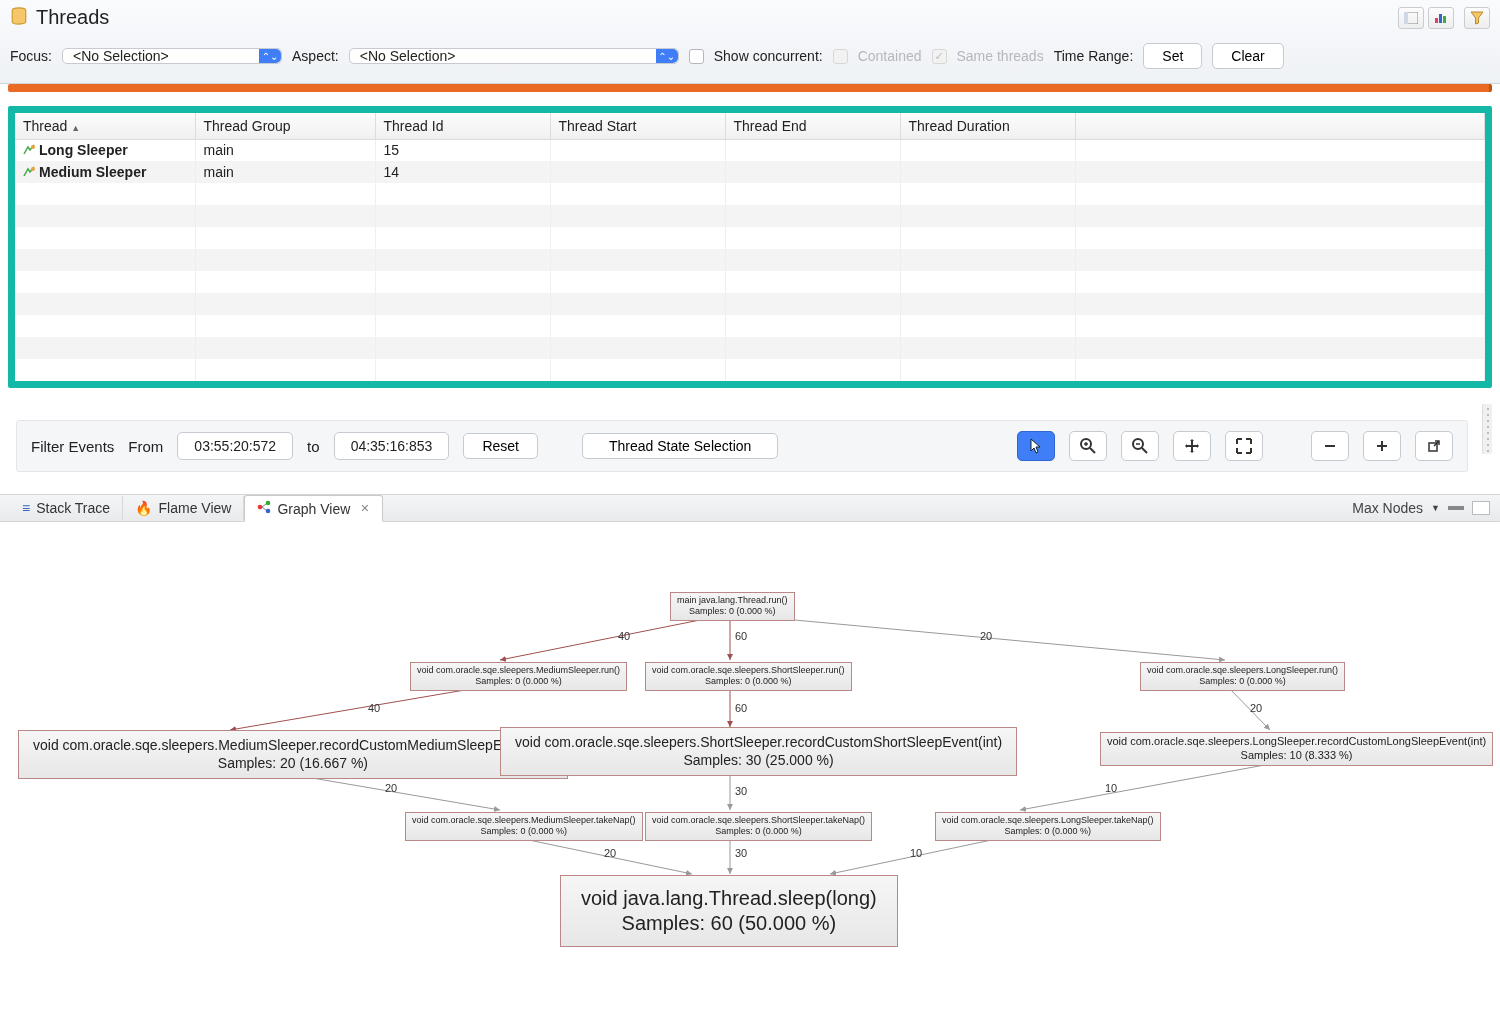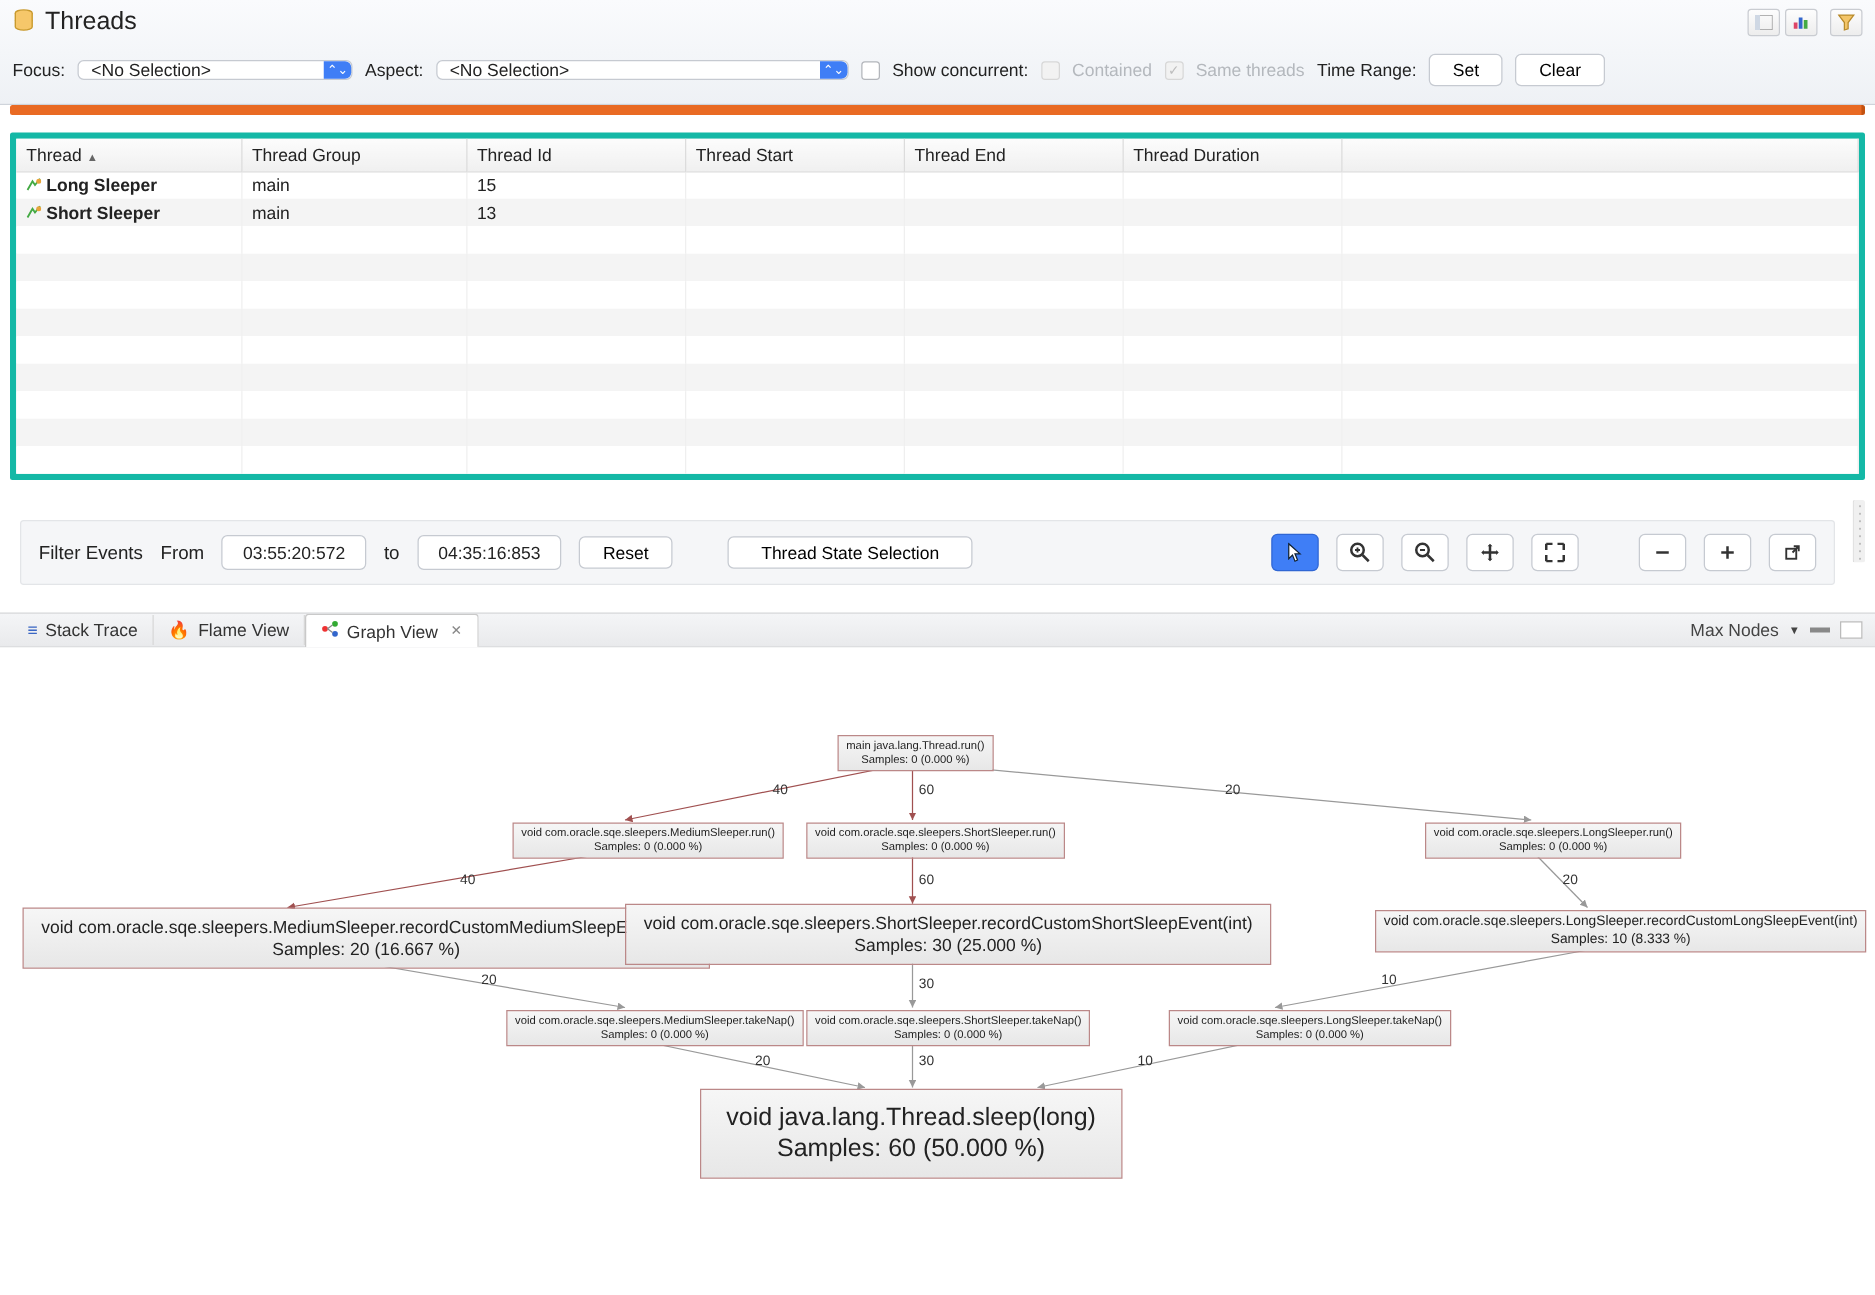--- a/index.html
+++ b/index.html
@@ -72,21 +72,21 @@
     font-size: 14px;
   }
   .orange-bar {
     height: 8px;
     background: #e96a23;
     margin: 0 8px 0 8px;
     border-radius: 2px;
     border-right: 3px solid #c35211;
   }
   
-  .table-wrap { margin: 14px 8px 0 8px; border: 5px solid #14b8a6; border-radius: 2px; }
+  .table-wrap { margin: 14px 8px 0 8px; border: 7px solid #14b8a6; border-radius: 2px; }
   table.threads { width: 100%; border-collapse: collapse; font-size: 14px; }
   table.threads th {
     text-align: left; font-weight: 400;
     background: linear-gradient(#fcfcfc,#f0f0f0);
     border-right: 1px solid #dcdcdc;
     border-bottom: 1px solid #dcdcdc;
     padding: 4px 8px;
     height: 26px;
   }
   table.threads th .sort-ind { font-size: 9px; color: #666; margin-left: 4px; }
@@ -254,24 +254,24 @@
           <td></td>
           <td></td>
           <td></td>
           <td></td>
         </tr>
         <tr>
           <td>
             <span class="thread-name"><svg class="thread-ic" viewBox="0 0 12 12">
                 <path d="M1 10l4-7 2 3 4-5" stroke="#4a4" fill="none" stroke-width="1.5"></path>
                 <circle cx="10" cy="3" r="2" fill="#e7a43a"></circle>
-              </svg>Short Sleeper</span>
+              </svg>Medium Sleeper</span>
           </td>
           <td>main</td>
-          <td>13</td>
+          <td>14</td>
           <td></td>
           <td></td>
           <td></td>
           <td></td>
         </tr>
         <tr>
           <td></td>
           <td></td>
           <td></td>
           <td></td>

